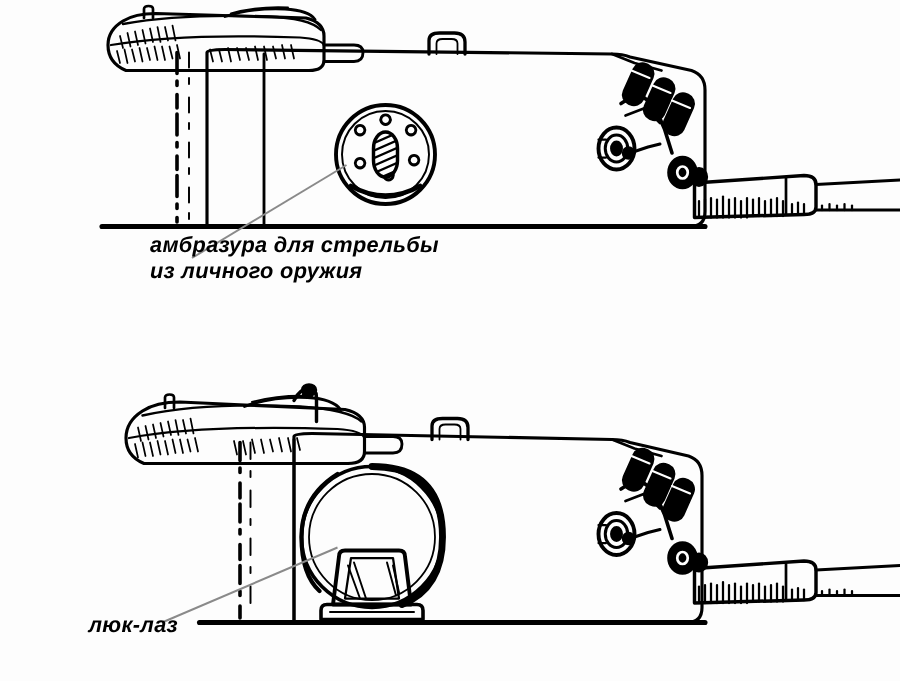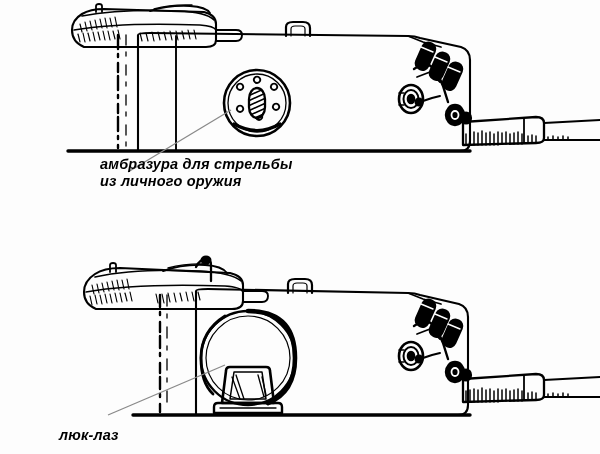--- a/index.html
+++ b/index.html
@@ -30,21 +30,21 @@
     font-family: "Liberation Sans", sans-serif;
     font-weight: bold;
     font-style: italic;
     color: #000000;
     font-size: 14.5px;
     line-height: 17px;
     letter-spacing: 0.2px;
     white-space: pre;
   }
   #caption-embrasure { left: 57px; top: 156px; margin-left: 43px; }
-  #caption-hatch { left: 59px; top: 427px; font-style: italic; }
+  #caption-hatch { left: 59px; top: 409px; font-style: italic; }
 </style>
 </head>
 <body style="background: rgb(253, 253, 253);">
 
 <div id="page" style="background: rgb(253, 253, 253);">
 
   <div class="fig" id="fig-top">
     <svg width="600" height="230" viewBox="0 0 600 230" xmlns="http://www.w3.org/2000/svg">
       <g fill="none" stroke="#000000" stroke-width="2.1" stroke-linecap="round" stroke-linejoin="round">
 

